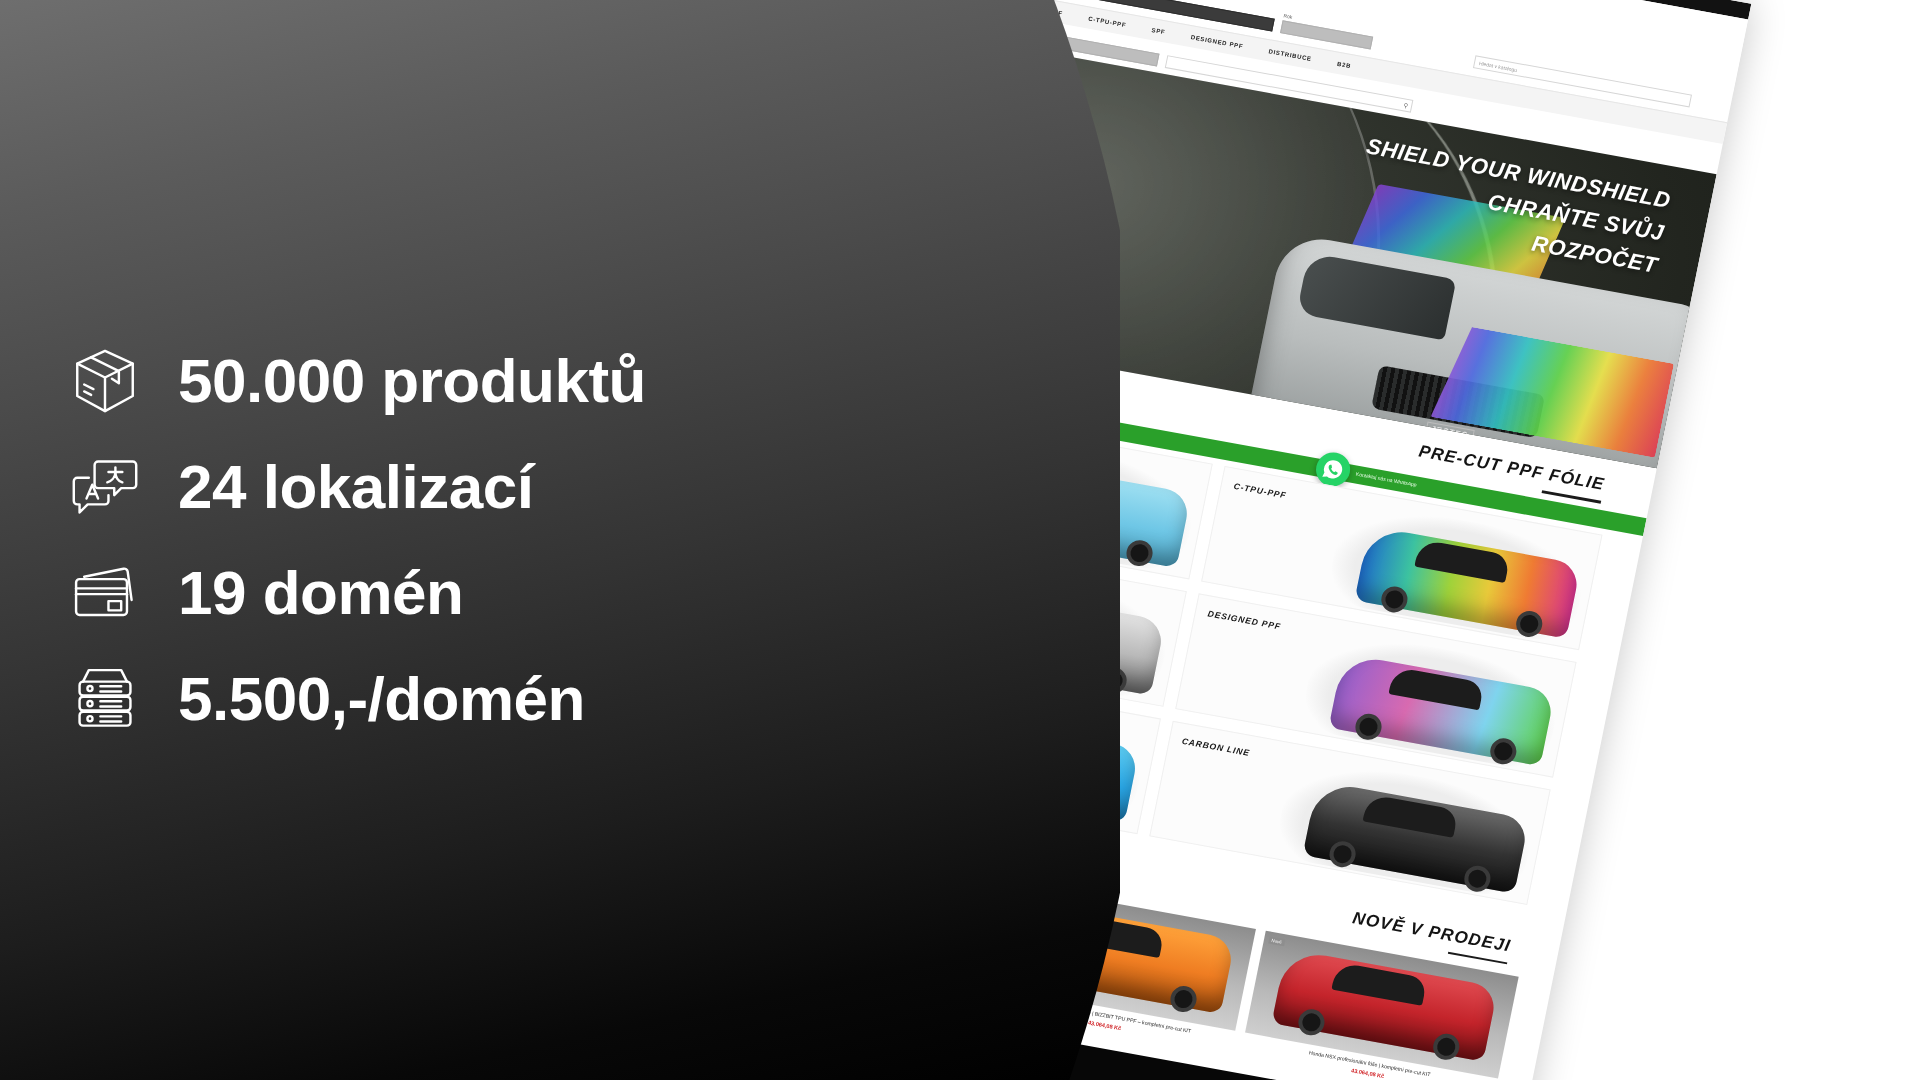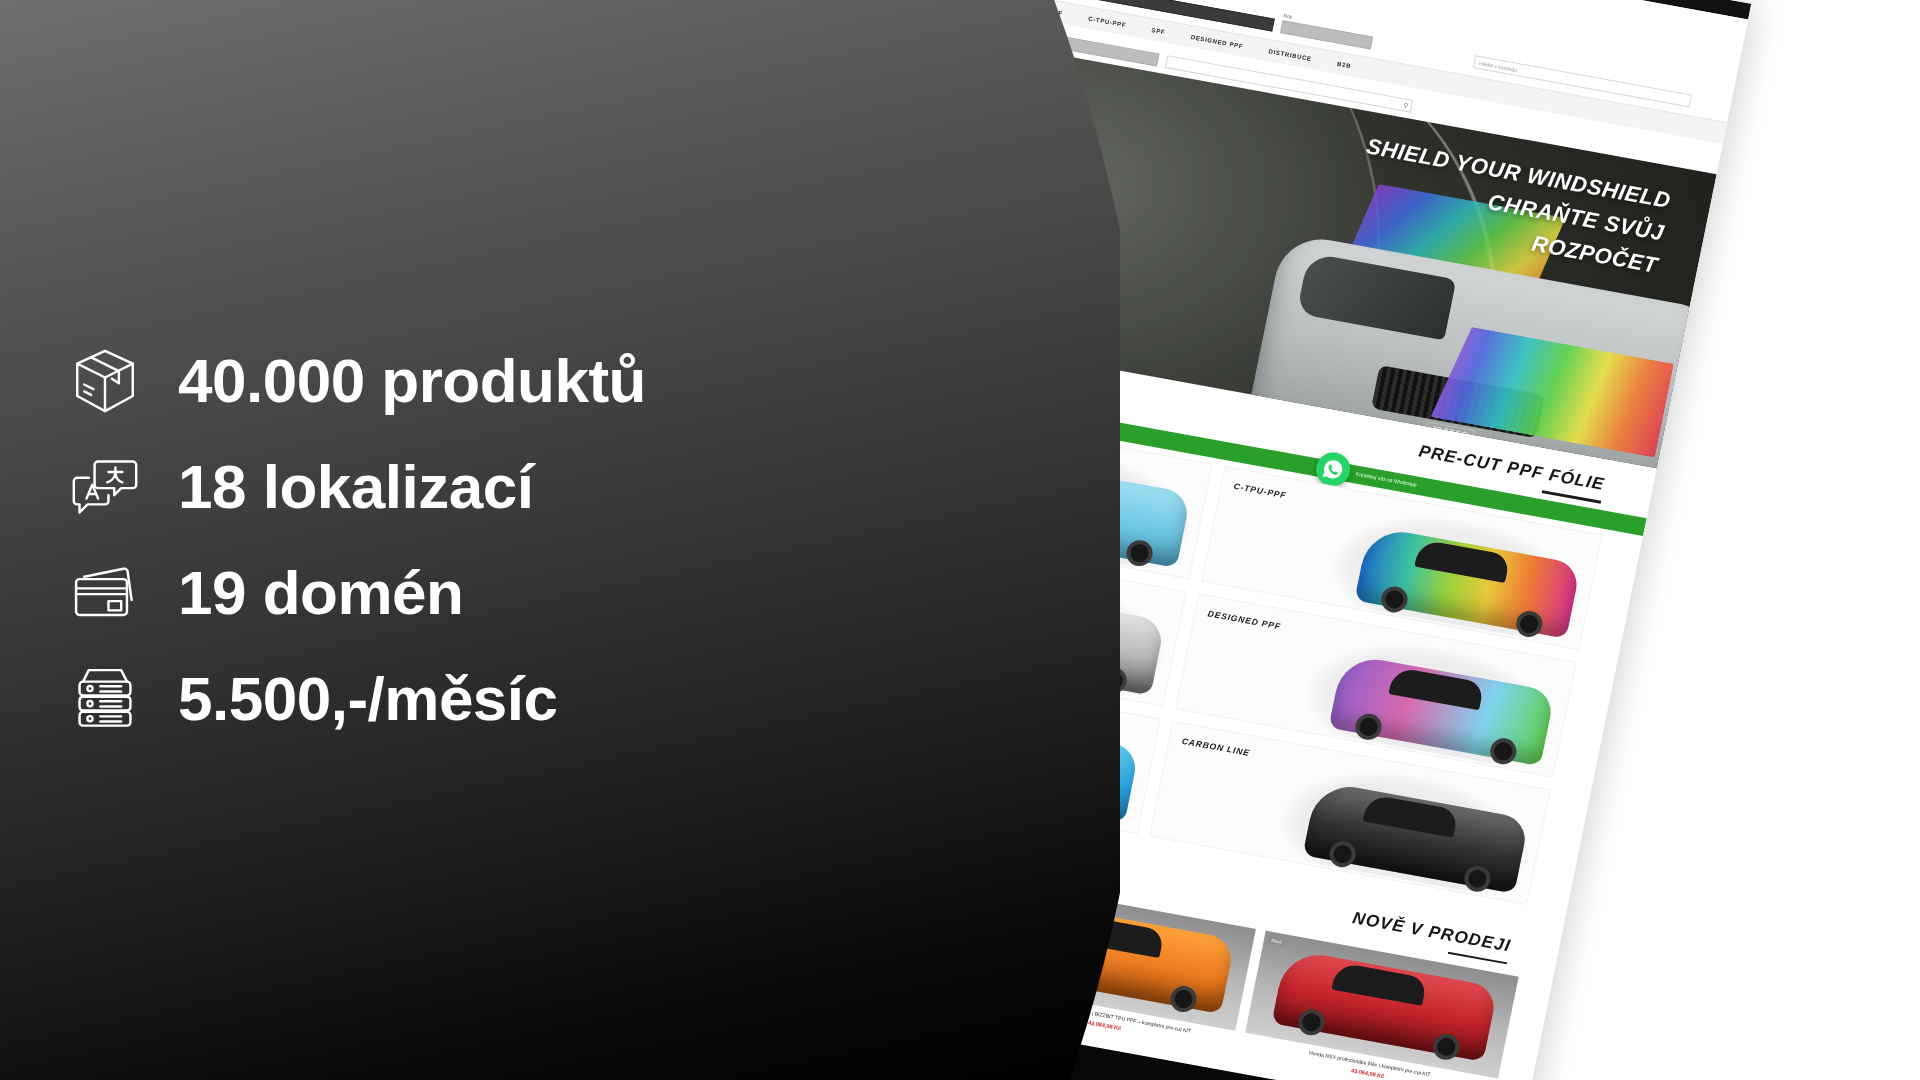--- a/index.html
+++ b/index.html
@@ -399,33 +399,33 @@
     <span class="ico">
       <svg viewBox="0 0 64 64" fill="none" stroke="#ffffff" stroke-width="2.1" stroke-linejoin="round" stroke-linecap="round">
         <path d="M32 6 L56 17 L56 45 L32 58 L8 45 L8 17 Z"></path>
         <path d="M8 17 L32 29 L56 17"></path>
         <path d="M32 29 L32 58"></path>
         <path d="M20 11.5 L44 23.5 L44 34 L38 30"></path>
         <path d="M14 35 L22 39"></path>
         <path d="M14 41 L20 44"></path>
       </svg>
     </span>
-    <span class="txt">40.000 produktů</span>
+    <span class="txt">50.000 produktů</span>
   </div>
 
   <div class="stat">
     <span class="ico">
       <svg viewBox="0 0 64 64" fill="none" stroke="#ffffff" stroke-width="2.1" stroke-linejoin="round" stroke-linecap="round">
         <path d="M26 10 H56 a3 3 0 0 1 3 3 V30 a3 3 0 0 1 -3 3 H46 l-6 6 v-6 h-14 a3 3 0 0 1 -3 -3 V13 a3 3 0 0 1 3 -3 Z"></path>
         <path d="M41 15 v3 M35 19 h12 M41 19 c0 5 -4 8 -7 9 M41 19 c0 5 3 8 6 9"></path>
         <path d="M18 24 H8 a3 3 0 0 0 -3 3 V44 a3 3 0 0 0 3 3 h2 v7 l7 -7 h15 a3 3 0 0 0 3 -3 V39"></path>
         <path d="M16 42 l5 -12 l5 12 M18 38 h6"></path>
       </svg>
     </span>
-    <span class="txt">18 lokalizací</span>
+    <span class="txt">24 lokalizací</span>
   </div>
 
   <div class="stat">
     <span class="ico">
       <svg viewBox="0 0 64 64" fill="none" stroke="#ffffff" stroke-width="2.1" stroke-linejoin="round" stroke-linecap="round">
         <path d="M14 18 L48 11 a3 3 0 0 1 3.6 2.4 L55 38"></path>
         <path d="M10 20 H48 a3 3 0 0 1 3 3 V48 a3 3 0 0 1 -3 3 H10 a3 3 0 0 1 -3 -3 V23 a3 3 0 0 1 3 -3 Z"></path>
         <path d="M7 28 H51"></path>
         <path d="M7 33 H51"></path>
         <rect x="35" y="39" width="11" height="8"></rect>
@@ -442,16 +442,16 @@
         <rect x="10" y="30" width="44" height="12" rx="3"></rect>
         <rect x="10" y="43" width="44" height="12" rx="3"></rect>
         <circle cx="19" cy="23" r="2.2"></circle>
         <circle cx="19" cy="36" r="2.2"></circle>
         <circle cx="19" cy="49" r="2.2"></circle>
         <path d="M28 21 H46 M28 25.5 H46"></path>
         <path d="M28 34 H46 M28 38.5 H46"></path>
         <path d="M28 47 H46 M28 51.5 H46"></path>
       </svg>
     </span>
-    <span class="txt">5.500,-/měsíc</span>
+    <span class="txt">5.500,-/domén</span>
   </div>
 
 </div>
 
 </body></html>

